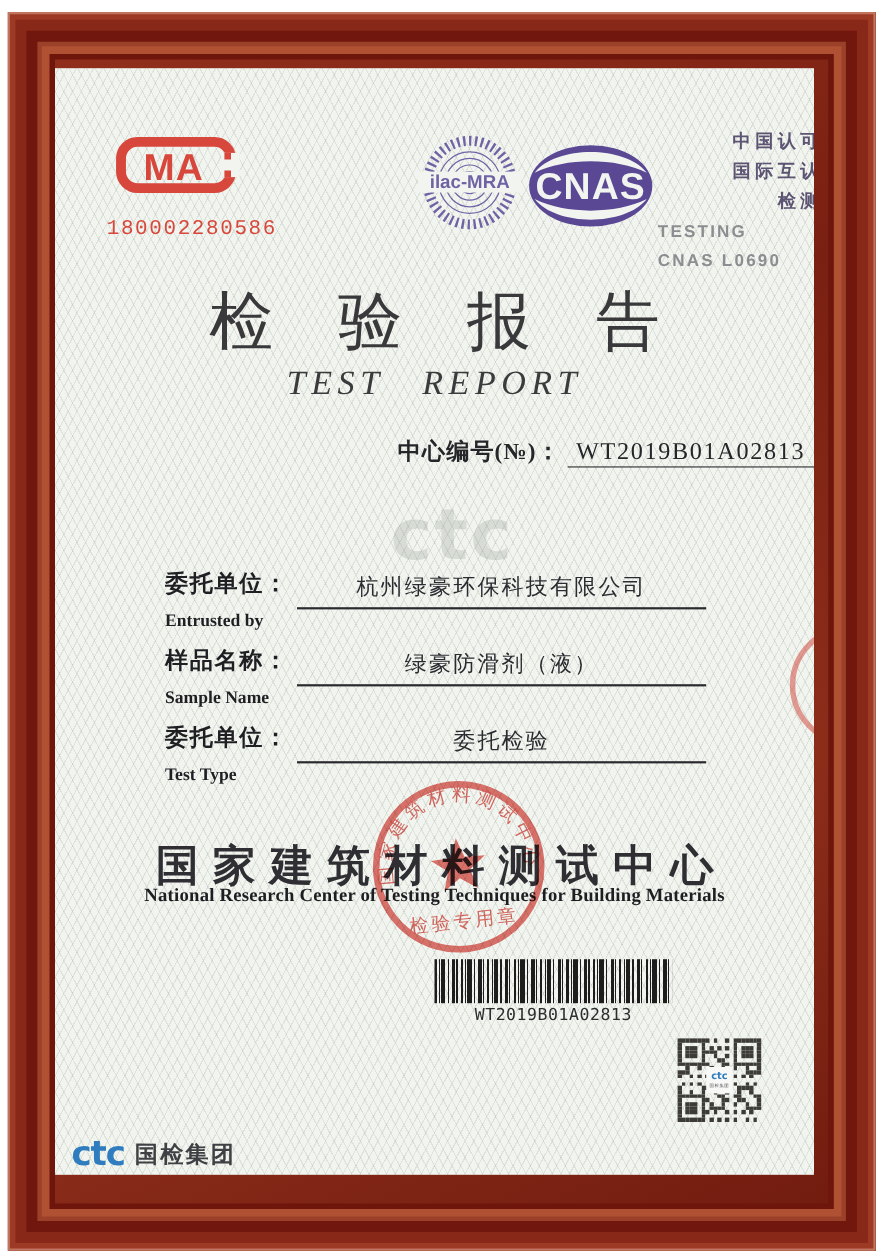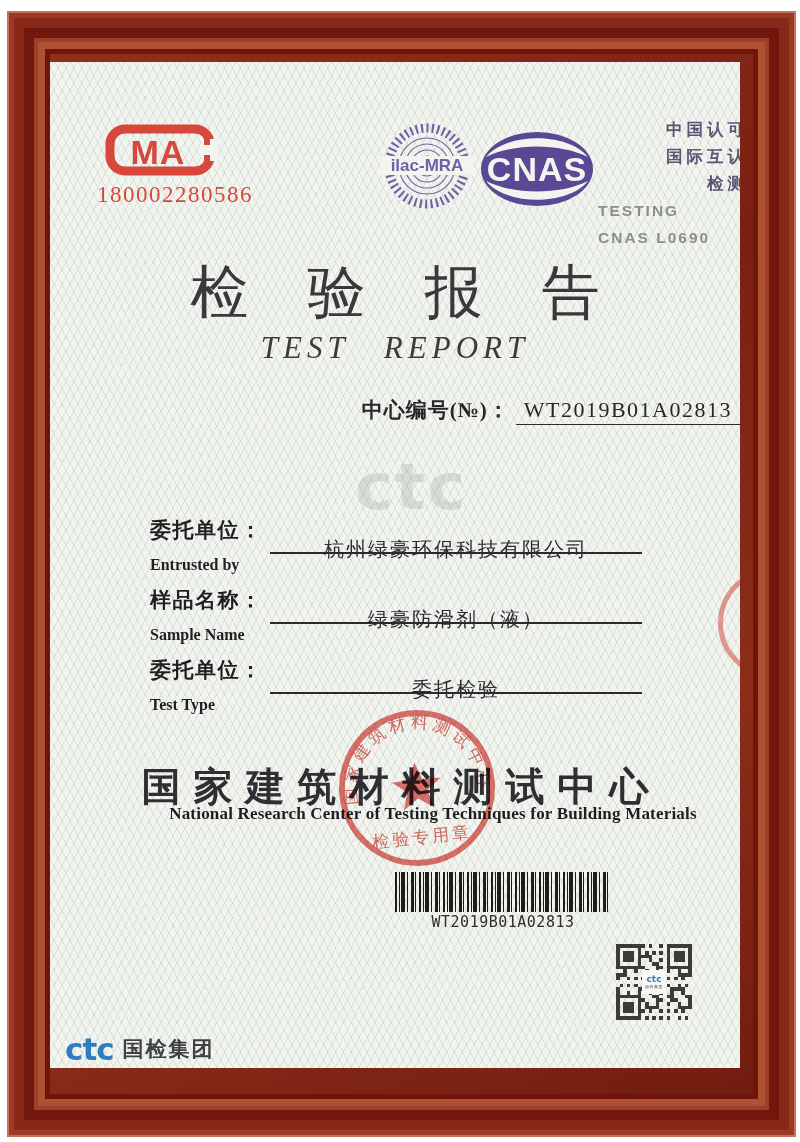--- a/index.html
+++ b/index.html
@@ -26,22 +26,22 @@
     position:absolute;left:50px;top:62px;width:690px;height:1006px;
     background-color:#f2f5ef;
     background-image:
       repeating-linear-gradient(62deg,rgba(140,152,140,.20) 0 1px,transparent 1px 7px),
       repeating-linear-gradient(-62deg,rgba(140,152,140,.20) 0 1px,transparent 1px 7px);
     overflow:hidden;
   }
   .abs{position:absolute;}
   
   .cma-block{left:47px;top:62px;width:128px;text-align:center;}
-  .cma-number{margin-top:2px;color:#d8473c;font-family:Liberation Serif, serif;
-    font-size:23px;letter-spacing:1.5px;}
+  .cma-number{margin-top:16px;color:#d8473c;font-family:Liberation Mono, monospace;
+    font-size:19px;letter-spacing:1.5px;}
   .accred{left:548px;top:54px;width:150px;font-family:"Liberation Sans",sans-serif;}
   .accred .cn{color:#5c5472;font-size:16.5px;font-weight:700;letter-spacing:4px;line-height:27px;text-align:right;}
   .accred .en{color:#8c8d90;font-size:15.5px;font-weight:700;letter-spacing:2px;line-height:27px;}
   
   .title-cn{left:0;top:192px;width:690px;text-align:center;color:#39393b;
     font-size:58px;font-weight:400;letter-spacing:1.02em;padding-left:1.02em;box-sizing:border-box;}
   .title-en{left:0;top:268px;width:690px;text-align:center;color:#3b3b3d;
     font-size:31px;letter-spacing:5px;word-spacing:22px;font-style:italic;}
   
   .report-no{left:0;top:334px;width:690px;display:flex;justify-content:flex-end;
@@ -51,27 +51,27 @@
     padding:0 8px 1px 8px;margin-left:6px;}
   
   .watermark{left:305px;top:388px;font-family:"DejaVu Sans",sans-serif;
     font-size:64px;font-weight:800;color:rgba(160,170,160,.33);letter-spacing:2px;}
   
   .row{left:96px;width:560px;height:66px;}
   .row .lbl-cn{position:absolute;left:4px;top:0;font-size:21px;font-weight:600;
     letter-spacing:1.5px;color:#1f1f23;}
   .row .lbl-en{position:absolute;left:4px;top:40px;font-size:16px;font-weight:700;color:#1f1f23;}
   .row .val{position:absolute;left:124px;top:4px;width:372px;text-align:center;
-    font-size:20px;letter-spacing:2px;color:#2a2a30;margin-top:16px;}
+    font-size:20px;letter-spacing:2px;color:#2a2a30;}
   .row .line{position:absolute;left:124px;top:36px;width:372px;border-bottom:2px solid #2a2a2e;}
   
   .center-cn{left:0;top:698px;width:690px;text-align:center;color:#2f2f33;
     font-size:39px;font-weight:600;letter-spacing:13px;padding-left:13px;box-sizing:border-box;}
   .center-en{left:0;top:742px;width:690px;text-align:center;color:#1e1e22;
-    font-size:17px;font-weight:700;letter-spacing:.2px;margin-left:38px;}
+    font-size:17px;font-weight:700;letter-spacing:.2px;}
   
   .stamp{left:279px;top:638px;width:176px;height:176px;transform:rotate(-6deg);
     opacity:.88;mix-blend-mode:multiply;}
   .edge-stamp{left:668px;top:506px;width:110px;height:110px;border-radius:50%;
     border:5px solid rgba(210,76,68,.55);box-sizing:border-box;}
   
   .barcode{left:345px;top:810px;width:216px;height:40px;
     background:repeating-linear-gradient(90deg,
       #1d1d1d 0 2px,transparent 2px 4px,
       #1d1d1d 4px 5px,transparent 5px 6px,

